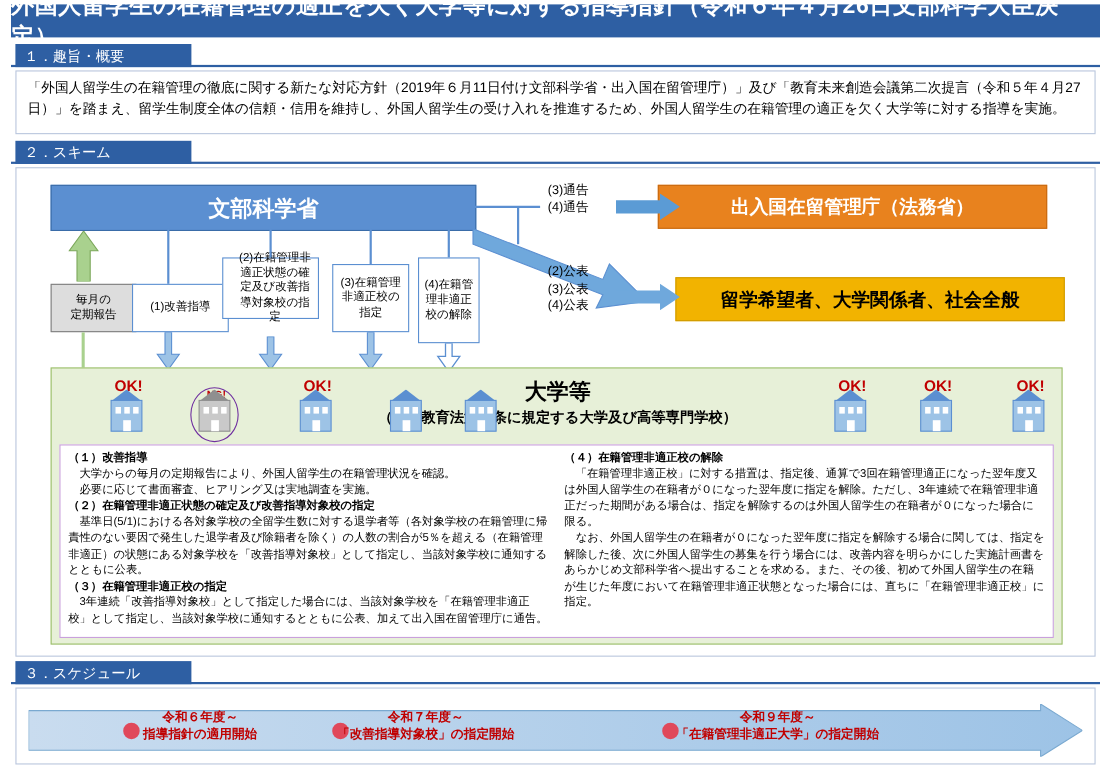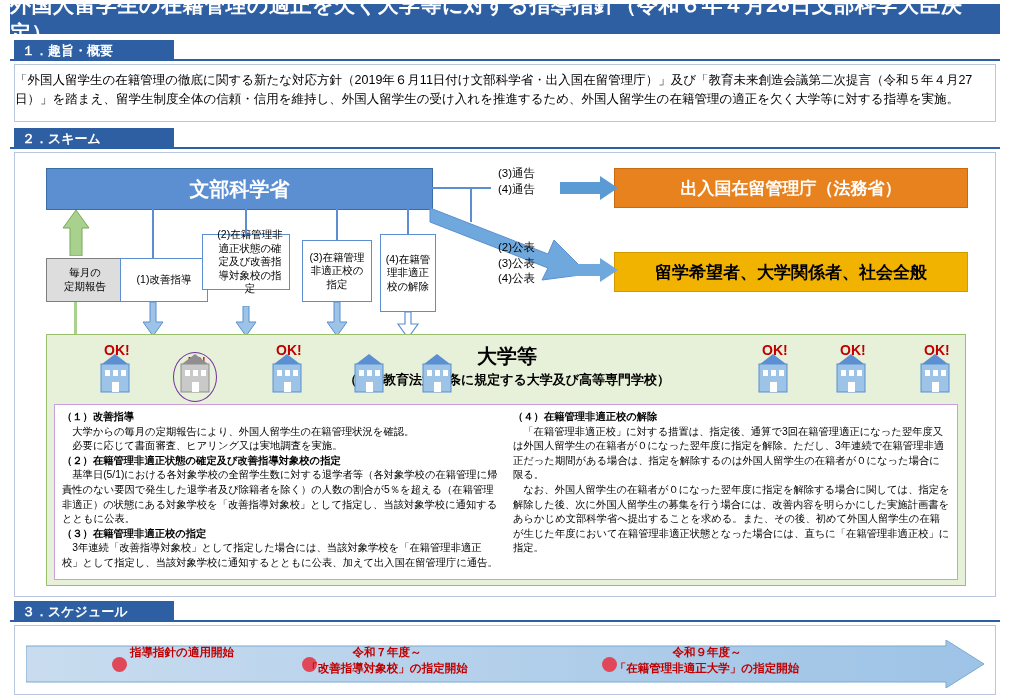--- a/index.html
+++ b/index.html
@@ -17,51 +17,51 @@
   .title-bar{
     position:absolute;left:10px;top:4px;width:990px;height:30px;
     background:#2e5fa3;color:#fff;
     display:flex;align-items:center;justify-content:center;
     font-size:21px;font-weight:bold;letter-spacing:0.5px;
   }
 
   
   .sec-head{
     position:absolute;height:21px;width:160px;
-    background:#2e5fa3;color:#fff;font-size:13px;font-weight:bold;
+    background:#2e5fa3;color:#fff;font-size:13px;font-weight:normal;
     display:flex;align-items:center;padding-left:8px;box-sizing:border-box;
   }
   .sec-rule{
     position:absolute;height:21px;left:10px;width:990px;
     border-bottom:2px solid #2e5fa3;box-sizing:border-box;
   }
 
   
   .sec1-box{
     position:absolute;left:14px;top:64px;width:982px;height:58px;
     border:1px solid #b9c6dd;box-sizing:border-box;
-    padding:6px 0;font-size:12.5px;line-height:1.55;
+    padding:6px 10px;font-size:12.5px;line-height:1.55;
     background:#fff;
   }
 
   
   .sec2-frame{
     position:absolute;left:14px;top:152px;width:982px;height:445px;
     border:1px solid #b9c6dd;box-sizing:border-box;background:#fff;
   }
 
   
   .mext-box{
     position:absolute;left:46px;top:168px;width:385px;height:40px;
     background:#5b8fd1;border:1px solid #3a6ca8;
     color:#fff;font-size:20px;font-weight:bold;
     display:flex;align-items:center;justify-content:center;
   }
   .isa-box{
-    position:absolute;left:614px;top:168px;width:352px;height:38px;
+    position:absolute;left:598px;top:168px;width:352px;height:38px;
     background:#e8821e;border:1px solid #c96a10;
     color:#fff;font-size:17px;font-weight:bold;
     display:flex;align-items:center;justify-content:center;
   }
   .public-box{
     position:absolute;left:614px;top:252px;width:352px;height:38px;
     background:#f2b300;border:1px solid #d09b00;
     color:#000;font-size:17px;font-weight:bold;
     display:flex;align-items:center;justify-content:center;
   }
@@ -327,20 +327,21 @@
       <linearGradient id="tlg" x1="0" y1="0" x2="1" y2="0">
         <stop offset="0%" stop-color="#c9dcef"></stop>
         <stop offset="100%" stop-color="#9dc3e6"></stop>
       </linearGradient>
     </defs>
     <polygon points="0,6 920,6 920,0 958,24 920,48 920,42 0,42" fill="url(#tlg)" stroke="#7aa9d0" stroke-width="1"></polygon>
   </svg>
 
   <div class="tl-dot" style="left:112px;top:657px;"></div>
   <div class="tl-item" style="left:82px;top:645px;width:200px;">
+    <div class="nowrap">令和６年度～</div>
     <div class="nowrap">指導指針の適用開始</div>
   </div>
 
   <div class="tl-dot" style="left:302px;top:657px;"></div>
   <div class="tl-item" style="left:272px;top:645px;width:230px;">
     <div class="nowrap">令和７年度～</div>
     <div class="nowrap">「改善指導対象校」の指定開始</div>
   </div>
 
   <div class="tl-dot" style="left:602px;top:657px;"></div>

